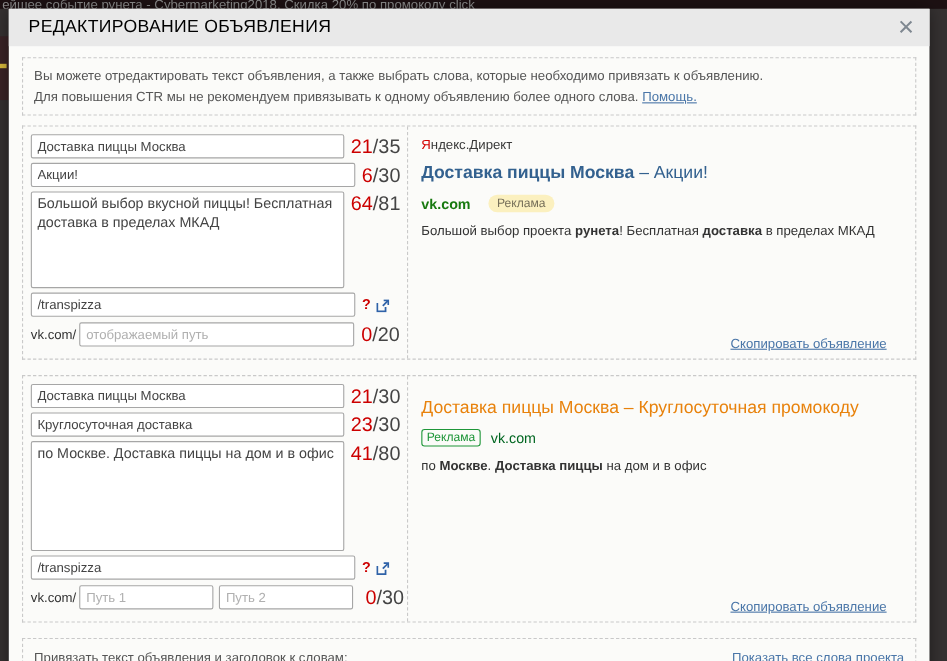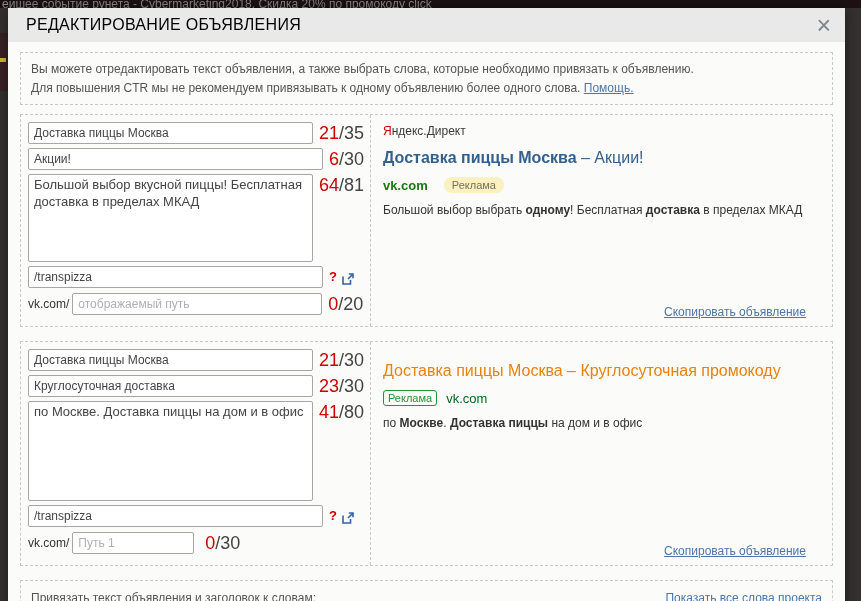--- a/index.html
+++ b/index.html
@@ -151,21 +151,21 @@
         </div>
       </div>
 
       <div class="prev-col">
         <div class="net-line"><span class="net-initial">Я</span><span>ндекс.Директ</span></div>
         <div class="ya-title"><b>Доставка пиццы Москва</b><span> – Акции!</span></div>
         <div class="url-line">
           <span class="ya-url">vk.com</span>
           <span class="ya-badge">Реклама</span>
         </div>
-        <div class="ad-body"><span>Большой выбор выбрать </span><b>одному</b><span>! Бесплатная </span><b>доставка</b><span> в пределах МКАД</span></div>
+        <div class="ad-body"><span>Большой выбор проекта </span><b>рунета</b><span>! Бесплатная </span><b>доставка</b><span> в пределах МКАД</span></div>
         <a class="lnk copy-link">Скопировать объявление</a>
       </div>
     </div>
 
     <div class="dashed-box ad-block">
       <div class="form-col">
         <div class="frow">
           <input type="text" value="Доставка пиццы Москва" style="">
           <span class="cnt"><span class="red">21</span><span>/30</span></span>
         </div>
@@ -184,20 +184,21 @@
             <svg width="12" height="12" viewBox="0 0 12 12">
                 <path d="M1 3.5 V11 H8.5 V7" fill="none" stroke="#2f62a8" stroke-width="1.6"></path>
                 <path d="M6 6 L10.5 1.5" fill="none" stroke="#2f62a8" stroke-width="1.6"></path>
                 <path d="M6.8 1 H11 V5.2" fill="none" stroke="#2f62a8" stroke-width="1.6"></path>
               </svg>
           </span>
         </div>
         <div class="frow vkrow">
           <label class="pfx">vk.com/</label>
           <input type="text" class="in-path" placeholder="Путь 1" style="">
+          <input type="text" class="in-path" placeholder="Путь 2" style="">
           <span class="cnt"><span class="red">0</span><span>/30</span></span>
         </div>
       </div>
 
       <div class="prev-col">
         <div class="gg-title">Доставка пиццы Москва – Круглосуточная промокоду</div>
         <div class="url-line">
           <span class="gg-badge">Реклама</span>
           <span class="gg-url">vk.com</span>
         </div>

